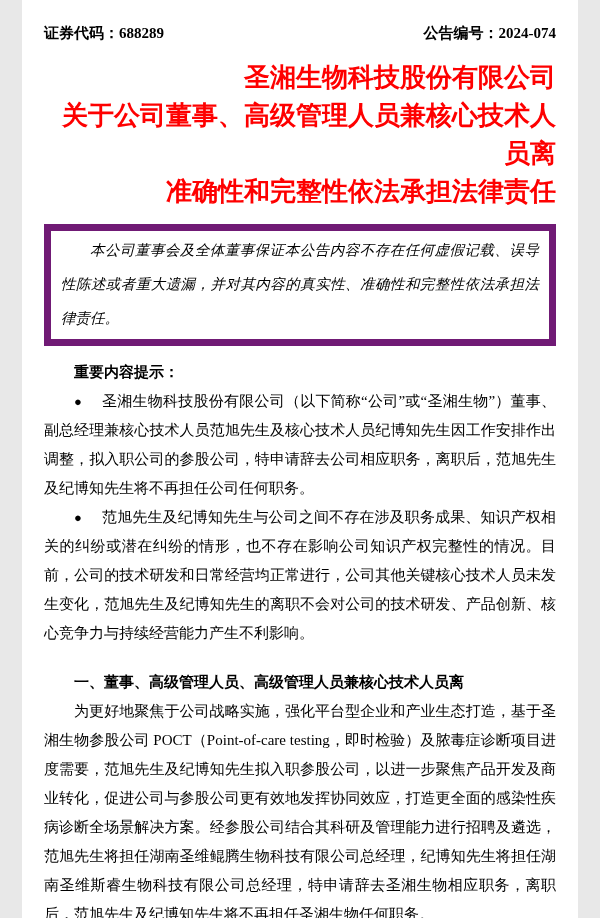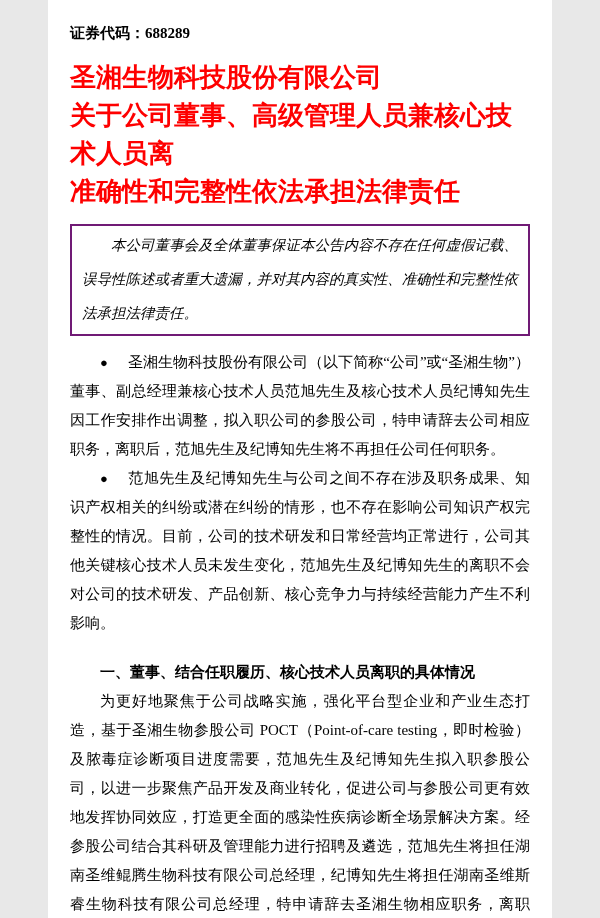--- a/index.html
+++ b/index.html
@@ -1,49 +1,49 @@
 <!DOCTYPE html>
 <html><head>
 <meta charset="utf-8">
 <style>
   html, body { margin: 0; padding: 0; background: #e8e8e8; }
   .page {
     position: relative;
-    width: 504px;
+    width: 556px;
     height: 918px;
     margin: 0 auto;
     background: #ffffff;
     box-sizing: border-box;
     padding: 24px 22px 0 22px;
     overflow: hidden;
     font-family: "Liberation Serif", "DejaVu Serif", serif;
     color: #000000;
   }
   .doc-header {
     display: flex;
     justify-content: space-between;
     align-items: baseline;
     font-size: 15px;
     font-weight: bold;
     line-height: 18px;
     white-space: nowrap;
   }
   .title {
     margin: 16px 0 0 0;
-    text-align: left;
+    text-align: right;
     font-family: "Liberation Sans", "DejaVu Sans", sans-serif;
     font-weight: bold;
     font-size: 26px;
     line-height: 38px;
     color: #fe0000;
   }
   .title .title-line { display: block; }
   .disclaimer {
     margin-top: 14px;
-    border: 2px solid #701a75;
+    border: 7px solid #701a75;
     padding: 2px 10px 4px 10px;
   }
   .disclaimer p {
     margin: 0;
     font-style: italic;
     font-size: 14.5px;
     line-height: 34px;
     text-align: justify;
     text-indent: 2em;
   }
@@ -65,39 +65,41 @@
     text-align: left;
   }
 </style>
 </head>
 <body>
 
 <div class="page">
 
   <div class="doc-header">
     <span>证券代码：688289</span>
+    <span>公告编号：2024-074</span>
   </div>
 
   <h1 class="title">
     <span class="title-line">圣湘生物科技股份有限公司</span>
     <span class="title-line">关于公司董事、高级管理人员兼核心技术人员离</span>
     <span class="title-line">准确性和完整性依法承担法律责任</span>
   </h1>
 
   <div class="disclaimer">
     <p>本公司董事会及全体董事保证本公告内容不存在任何虚假记载、误导性陈述或者重大遗漏，并对其内容的真实性、准确性和完整性依法承担法律责任。</p>
   </div>
 
   <div class="content">
 
+    <p class="para bold">重要内容提示：</p>
 
     <p class="para"><span class="bullet">●</span><span>圣湘生物科技股份有限公司（以下简称“公司”或“圣湘生物”）董事、副总经理兼核心技术人员范旭先生及核心技术人员纪博知先生因工作安排作出调整，拟入职公司的参股公司，特申请辞去公司相应职务，离职后，范旭先生及纪博知先生将不再担任公司任何职务。</span></p>
 
     <p class="para"><span class="bullet">●</span><span>范旭先生及纪博知先生与公司之间不存在涉及职务成果、知识产权相关的纠纷或潜在纠纷的情形，也不存在影响公司知识产权完整性的情况。目前，公司的技术研发和日常经营均正常进行，公司其他关键核心技术人员未发生变化，范旭先生及纪博知先生的离职不会对公司的技术研发、产品创新、核心竞争力与持续经营能力产生不利影响。</span></p>
 
 
-    <h2 class="section-heading">一、董事、结合任职履历、核心技术人员离职的具体情况</h2>
+    <h2 class="section-heading">一、董事、高级管理人员、高级管理人员兼核心技术人员离</h2>
 
     <p class="para">为更好地聚焦于公司战略实施，强化平台型企业和产业生态打造，基于圣湘生物参股公司 POCT（Point-of-care testing，即时检验）及脓毒症诊断项目进度需要，范旭先生及纪博知先生拟入职参股公司，以进一步聚焦产品开发及商业转化，促进公司与参股公司更有效地发挥协同效应，打造更全面的感染性疾病诊断全场景解决方案。经参股公司结合其科研及管理能力进行招聘及遴选，范旭先生将担任湖南圣维鲲腾生物科技有限公司总经理，纪博知先生将担任湖南圣维斯睿生物科技有限公司总经理，特申请辞去圣湘生物相应职务，离职后，范旭先生及纪博知先生将不再担任圣湘生物任何职务。</p>
 
   </div>
 
 </div>
 
 </body></html>

